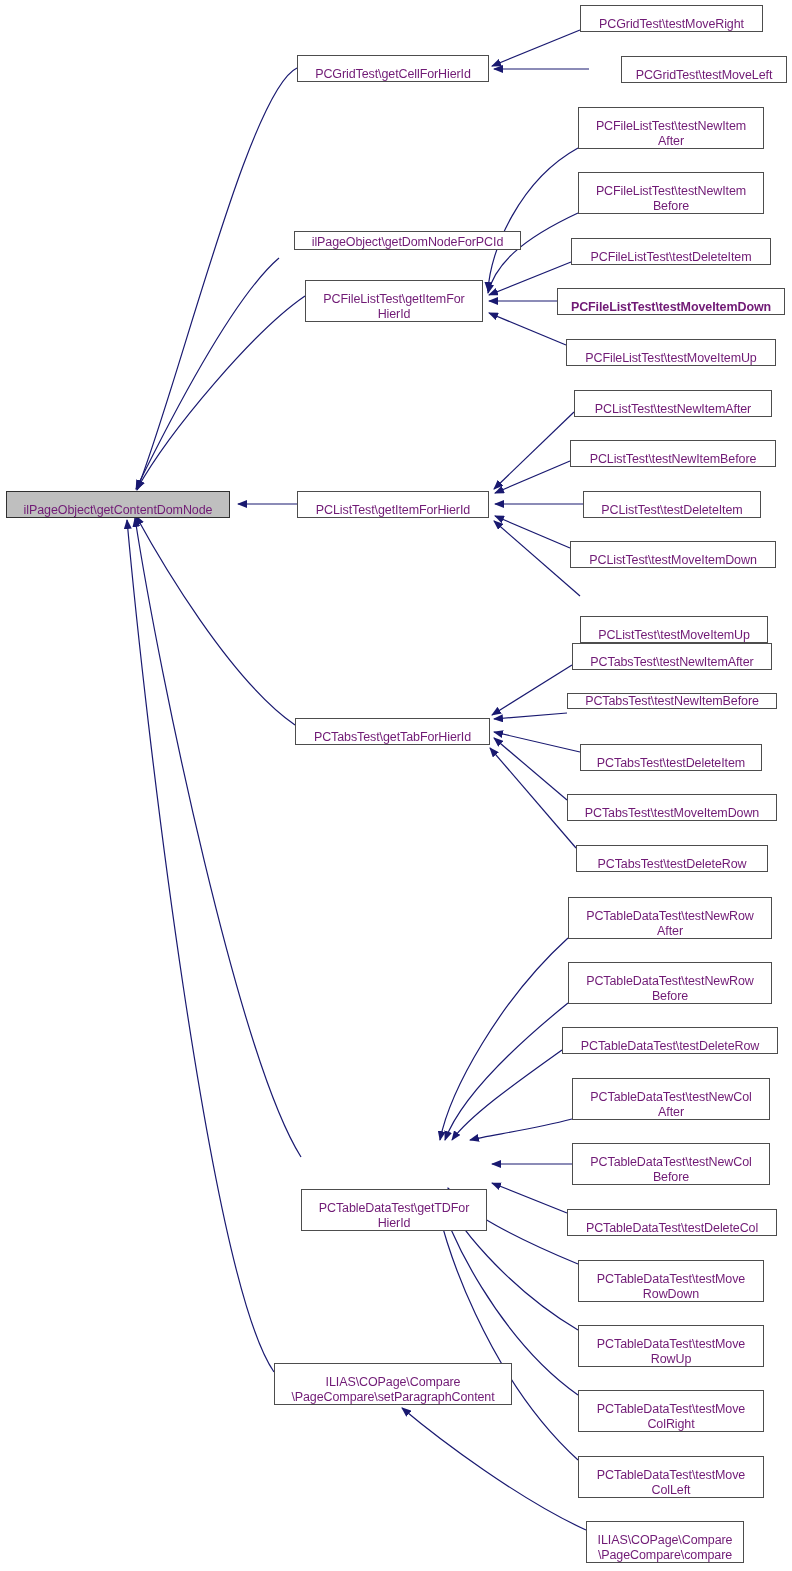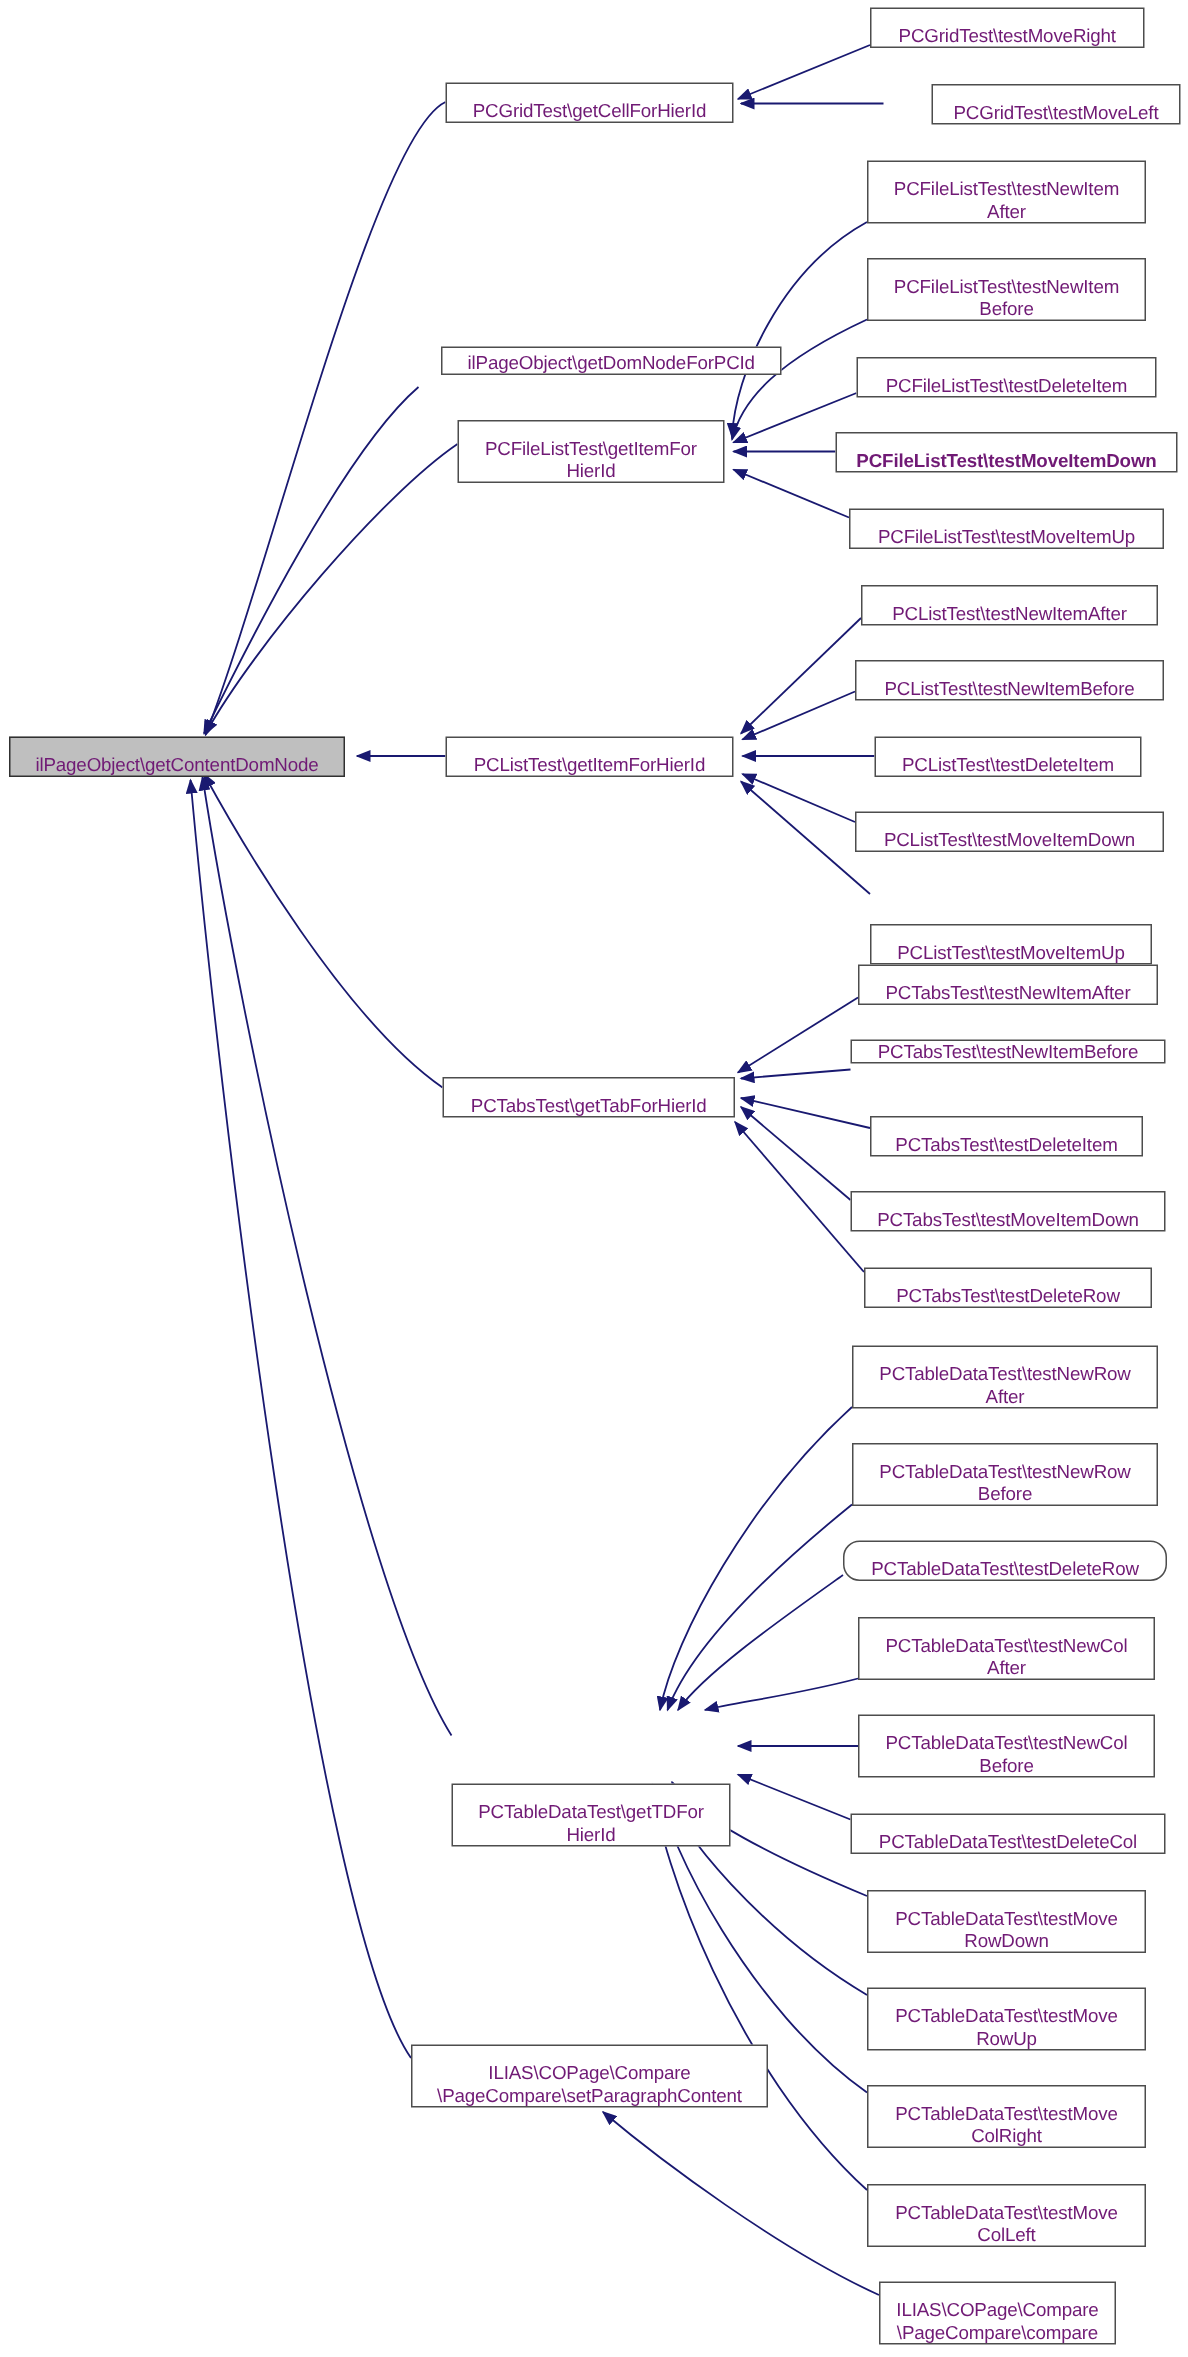--- a/index.html
+++ b/index.html
@@ -102,21 +102,21 @@
       <div class="node" style="left: 567px; top: 693px; width: 210px; height: 16px;"><span class="lbl">PCTabsTest\testNewItemBefore</span></div>
       <div class="node" style="left: 580px; top: 744px; width: 182px; height: 27px;"><span class="lbl">PCTabsTest\testDeleteItem</span></div>
       <div class="node" style="left: 567px; top: 794px; width: 210px; height: 27px;"><span class="lbl">PCTabsTest\testMoveItemDown</span></div>
       <div class="node" style="left: 576px; top: 845px; width: 192px; height: 27px;"><span class="lbl">PCTabsTest\testDeleteRow</span></div>
       <div class="node" style="left: 301px; top: 1189px; width: 186px; height: 42px;"><span class="lbl">PCTableDataTest\getTDFor
 HierId</span></div>
       <div class="node" style="left: 568px; top: 897px; width: 204px; height: 42px;"><span class="lbl">PCTableDataTest\testNewRow
 After</span></div>
       <div class="node" style="left: 568px; top: 962px; width: 204px; height: 42px;"><span class="lbl">PCTableDataTest\testNewRow
 Before</span></div>
-      <div class="node" style="left: 562px; top: 1027px; width: 216px; height: 27px; border-radius: 11px;"><span class="lbl">PCTableDataTest\testDeleteRow</span></div>
+      <div class="node" style="left: 562px; top: 1027px; width: 216px; height: 27px;"><span class="lbl">PCTableDataTest\testDeleteRow</span></div>
       <div class="node" style="left: 572px; top: 1078px; width: 198px; height: 42px;"><span class="lbl">PCTableDataTest\testNewCol
 After</span></div>
       <div class="node" style="left: 572px; top: 1143px; width: 198px; height: 42px;"><span class="lbl">PCTableDataTest\testNewCol
 Before</span></div>
       <div class="node" style="left: 567px; top: 1209px; width: 210px; height: 27px;"><span class="lbl">PCTableDataTest\testDeleteCol</span></div>
       <div class="node" style="left: 578px; top: 1260px; width: 186px; height: 42px;"><span class="lbl">PCTableDataTest\testMove
 RowDown</span></div>
       <div class="node" style="left: 578px; top: 1325px; width: 186px; height: 42px;"><span class="lbl">PCTableDataTest\testMove
 RowUp</span></div>
       <div class="node" style="left: 578px; top: 1390px; width: 186px; height: 42px;"><span class="lbl">PCTableDataTest\testMove

